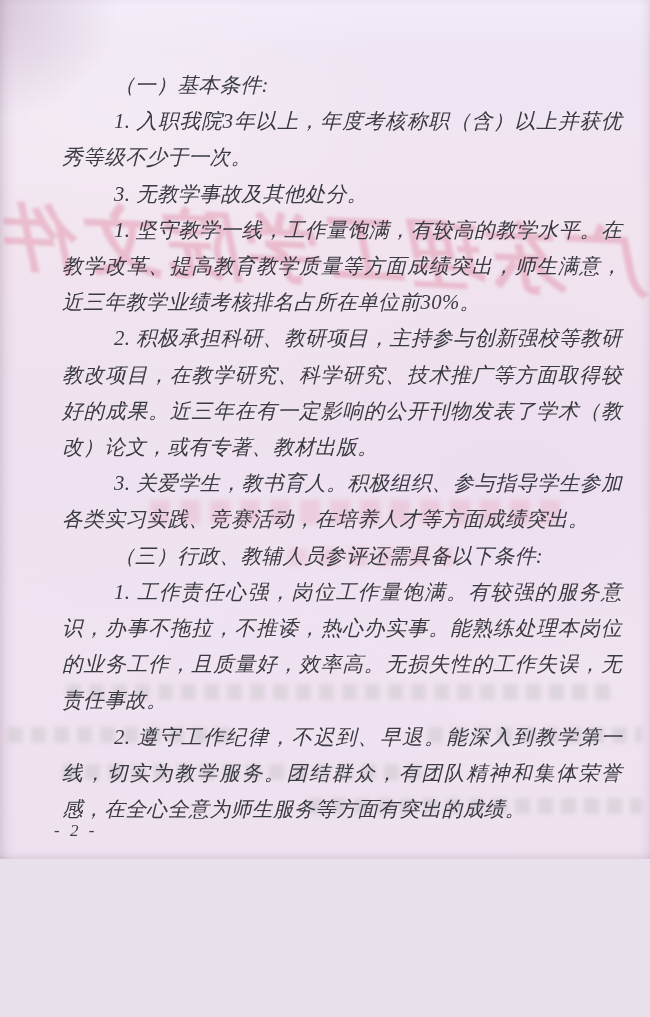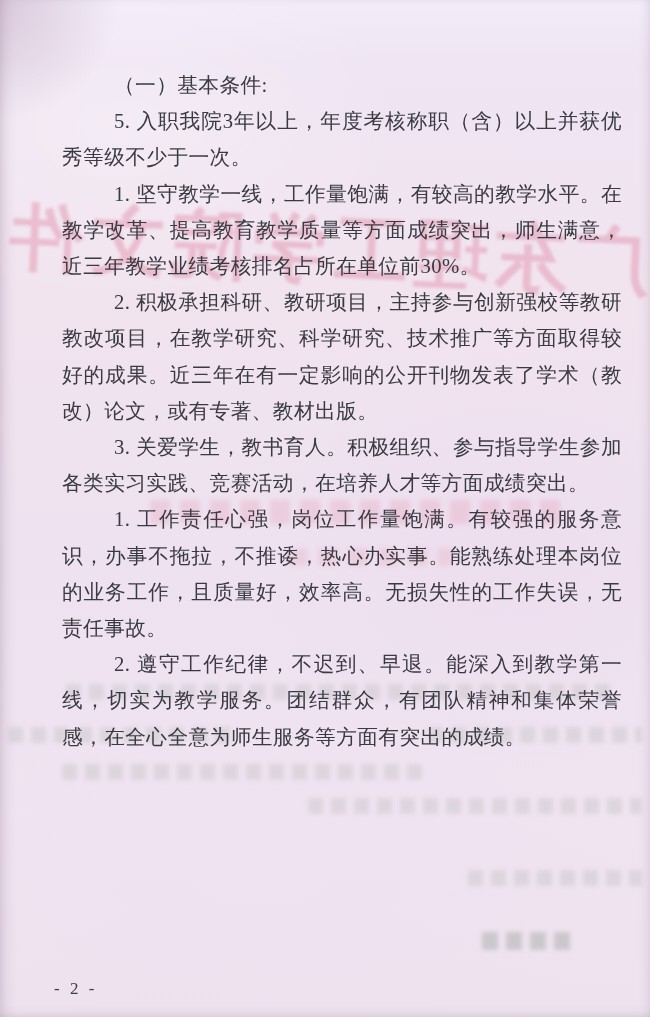--- a/index.html
+++ b/index.html
@@ -2,30 +2,31 @@
 <html><head>
 <meta charset="utf-8">
 <style>
   html,body{margin:0;padding:0;}
   body{
     width:650px;height:1017px;overflow:hidden;
     font-family:"Liberation Serif","DejaVu Serif",serif;
     background:#e8e0ea;
   }
   .page{
-    position:relative;width:650px;height:1017px;overflow:hidden;
+    position:relative;width:650px;height:859px;overflow:hidden;
     background:
       radial-gradient(ellipse 420px 260px at 18% 12%, rgba(255,255,255,0.25), rgba(255,255,255,0) 70%),
       radial-gradient(ellipse 380px 300px at 78% 55%, rgba(235,215,235,0.35), rgba(235,215,235,0) 70%),
       radial-gradient(ellipse 500px 300px at 40% 85%, rgba(240,224,240,0.4), rgba(240,224,240,0) 75%),
       linear-gradient(180deg,#f3ecf9 0%,#efe5f3 6%,#f1e4ef 28%,#eee2f0 55%,#f0e4f1 80%,#eee2ef 100%);
     box-shadow:
       inset 10px 0 14px -8px rgba(130,95,125,0.30),
       inset -8px 0 12px -8px rgba(130,95,125,0.22),
       inset 0 -8px 12px -8px rgba(130,95,125,0.18);
+    font-style: italic;
   }
   .corner-shade{
     position:absolute;left:0;top:0;width:120px;height:120px;
     background:radial-gradient(circle at 0 0, rgba(150,110,140,0.28), rgba(150,110,140,0) 70%);
     pointer-events:none;
   }
   
   .doc{
     position:absolute;left:62px;top:0;width:560px;padding-top:67px;
     font-size:20.7px;line-height:36.2px;color:#3a3a42;
@@ -84,23 +85,25 @@
   <div class="ghost g-1"></div>
   <div class="ghost g-2"></div>
   <div class="ghost g-2b"></div>
   <div class="ghost g-3"></div>
   <div class="ghost g-4"></div>
   <div class="ghost g-5"></div>
   <div class="ghost g-6"></div>
 
   <div class="doc">
     <p>（一）基本条件:</p>
-    <p>5. 入职我院3年以上，年度考核称职（含）以上并获优秀等级不少于一次。</p>
+    <p>1. 入职我院3年以上，年度考核称职（含）以上并获优秀等级不少于一次。</p>
+    <p>3. 无教学事故及其他处分。</p>
     <p>1. 坚守教学一线，工作量饱满，有较高的教学水平。在教学改革、提高教育教学质量等方面成绩突出，师生满意，近三年教学业绩考核排名占所在单位前30%。</p>
     <p>2. 积极承担科研、教研项目，主持参与创新强校等教研教改项目，在教学研究、科学研究、技术推广等方面取得较好的成果。近三年在有一定影响的公开刊物发表了学术（教改）论文，或有专著、教材出版。</p>
     <p>3. 关爱学生，教书育人。积极组织、参与指导学生参加各类实习实践、竞赛活动，在培养人才等方面成绩突出。</p>
+    <p>（三）行政、教辅人员参评还需具备以下条件:</p>
     <p>1. 工作责任心强，岗位工作量饱满。有较强的服务意识，办事不拖拉，不推诿，热心办实事。能熟练处理本岗位的业务工作，且质量好，效率高。无损失性的工作失误，无责任事故。</p>
     <p>2. 遵守工作纪律，不迟到、早退。能深入到教学第一线，切实为教学服务。团结群众，有团队精神和集体荣誉感，在全心全意为师生服务等方面有突出的成绩。</p>
   </div>
 
   <div class="pageno">- 2 -</div>
 
 </div>
 
 </body></html>

